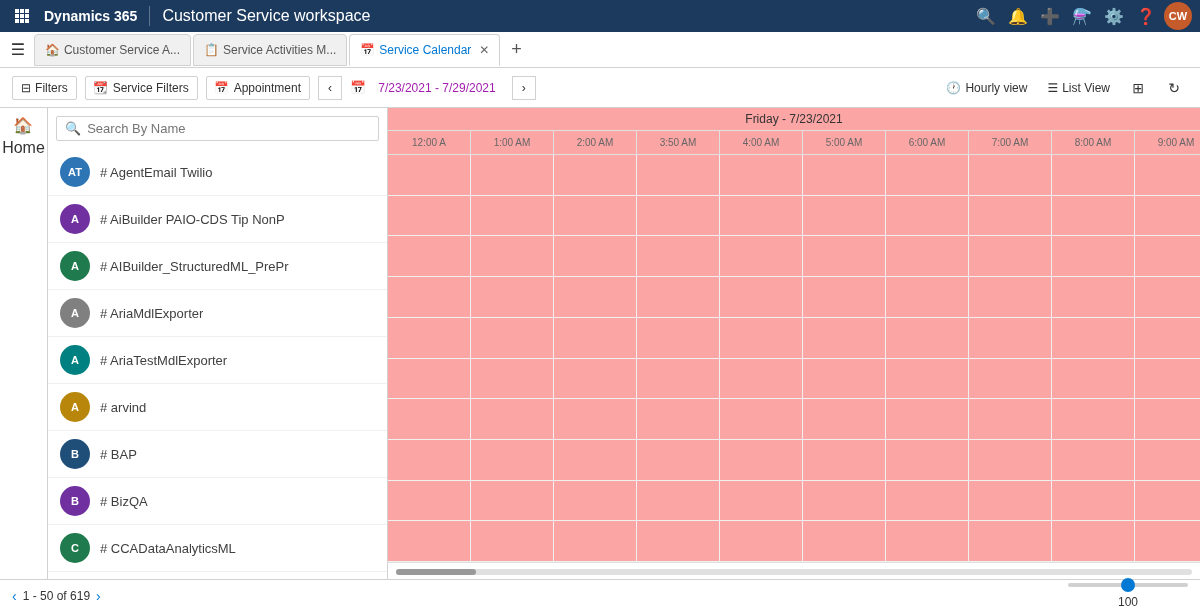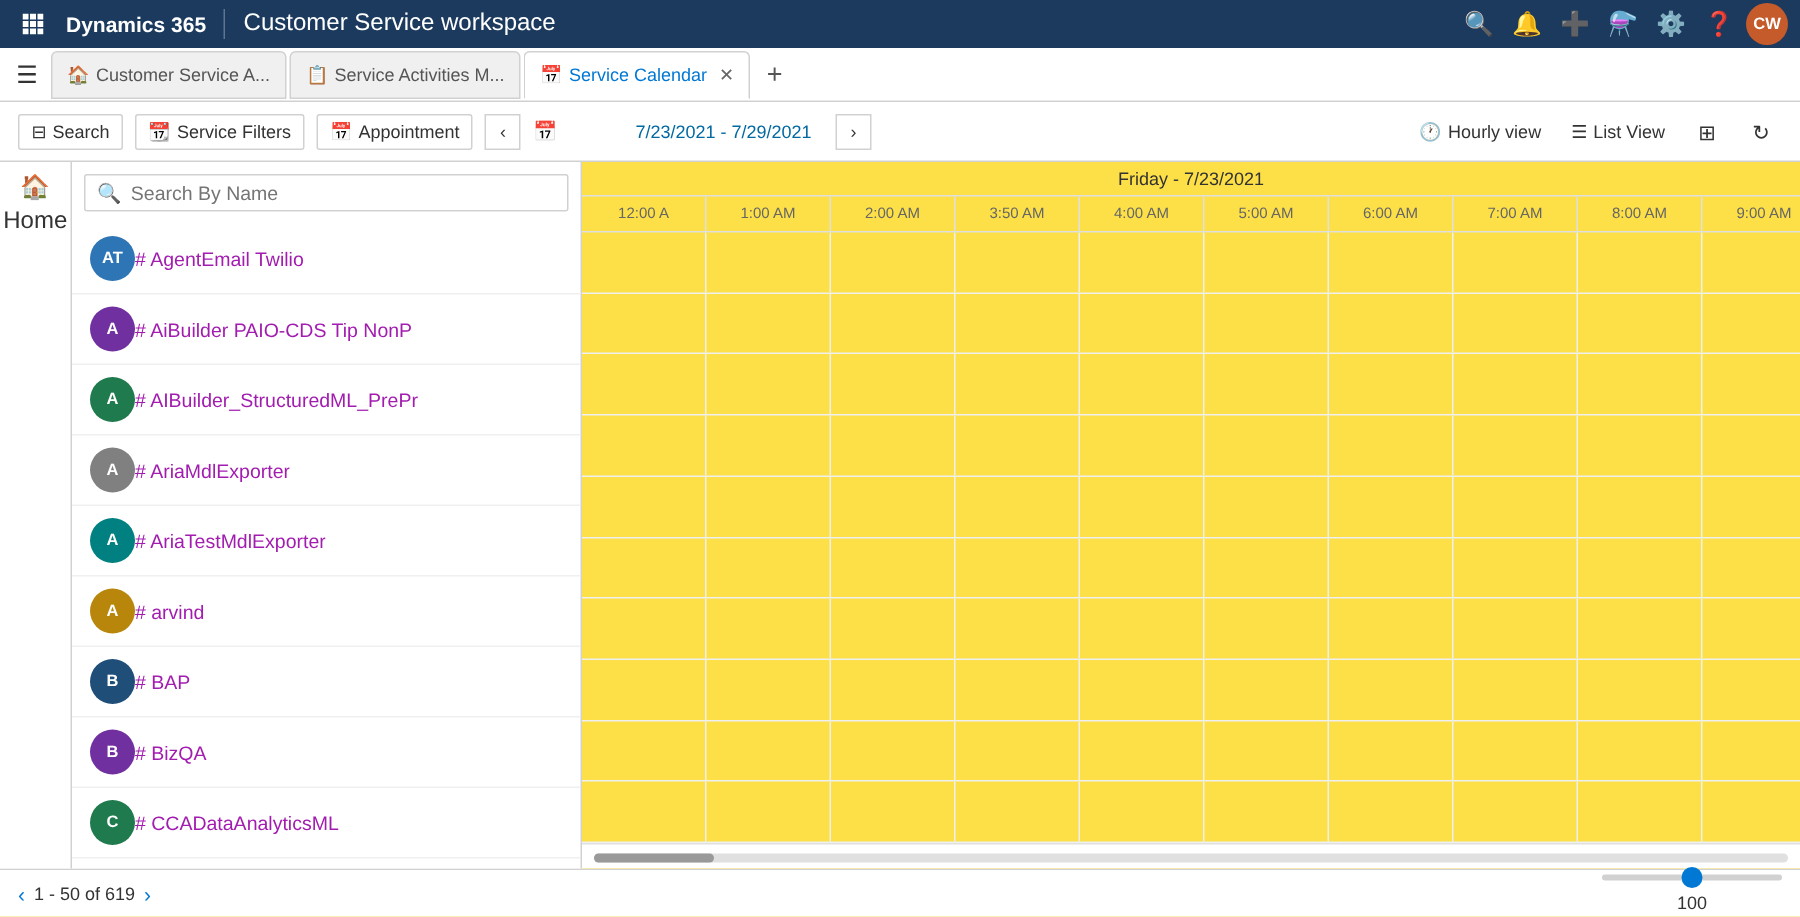--- a/index.html
+++ b/index.html
@@ -43,49 +43,49 @@
       display: flex; align-items: center;
       background: #fff; border-bottom: 1px solid #d1d1d1;
       height: 40px; padding: 0 12px; gap: 8px;
     }
     .toolbar-btn {
       display: flex; align-items: center; gap: 4px;
       padding: 4px 8px; border: 1px solid #d1d1d1; border-radius: 2px;
       cursor: pointer; font-size: 12px; color: #333; background: white;
     }
     .nav-arrow { width: 24px; height: 24px; display: flex; align-items: center; justify-content: center; cursor: pointer; border: 1px solid #d1d1d1; background: white; font-size: 12px; color: #333; }
-    .date-range { font-size: 12px; color: #0369a1; padding: 0 8px; margin-left: 40px; }
+    .date-range { font-size: 12px; color: #a21caf; padding: 0 8px; }
     .toolbar-right { margin-left: auto; display: flex; align-items: center; gap: 8px; }
     .toolbar-right-btn { display: flex; align-items: center; gap: 4px; cursor: pointer; font-size: 12px; color: #333; padding: 4px 6px; }
     .toolbar-icon-btn { width: 28px; height: 28px; display: flex; align-items: center; justify-content: center; cursor: pointer; font-size: 14px; color: #333; }
 
     
     .left-panel { width: 340px; min-width: 340px; background: #fff; border-right: 1px solid #d1d1d1; display: flex; flex-direction: column; overflow: hidden; }
     .search-box {
       margin: 8px; display: flex; align-items: center;
       border: 1px solid #d1d1d1; border-radius: 2px; padding: 4px 8px; gap: 6px; background: white;
     }
     .search-icon-inner { color: #666; font-size: 13px; }
     .search-input { border: none; outline: none; font-size: 13px; color: #333; width: 100%; background: transparent; }
 
     .resource-list { overflow-y: auto; flex: 1; }
     .resource-item {
-      display: flex; align-items: center; 
+      display: flex; align-items: center; gap: 10px;
       padding: 8px 12px; border-bottom: 1px solid #f0f0f0;
       cursor: pointer; min-height: 44px;
     }
     .avatar-circle {
       width: 30px; height: 30px; border-radius: 50%;
       display: flex; align-items: center; justify-content: center;
       font-size: 11px; font-weight: 600; color: white; flex-shrink: 0;
     }
-    .resource-name { font-size: 13px; color: #a21caf; overflow: hidden; text-overflow: ellipsis; white-space: nowrap; }
-
-    
-    .calendar-area { flex: 1; overflow: hidden; display: flex; flex-direction: column; background: #fde047; }
+    .resource-name { font-size: 13px; color: #404040; overflow: hidden; text-overflow: ellipsis; white-space: nowrap; }
+
+    
+    .calendar-area { flex: 1; overflow: hidden; display: flex; flex-direction: column; background: #fca5a5; }
     .cal-header-date { font-size: 12px; color: #333; padding: 4px 12px; border-bottom: 1px solid #e0e0e0; font-weight: 500; text-align: center; }
     .cal-times-row { display: flex; height: 24px; border-bottom: 1px solid #e0e0e0; overflow: hidden; }
     .time-cell { min-width: 83px; border-right: 1px solid #e0e0e0; font-size: 10px; color: #666; display: flex; align-items: center; justify-content: center; flex-shrink: 0; }
     .cal-body { flex: 1; overflow: hidden; position: relative; }
     .cal-grid { display: flex; flex-direction: column; height: 100%; }
     .cal-row { display: flex; height: 44px; border-bottom: 1px solid #f0f0f0; }
     .cal-cell { min-width: 83px; border-right: 1px solid #f0f0f0; flex-shrink: 0; }
 
     
     .scroll-track { height: 6px; background: #e0e0e0; border-radius: 3px; margin: 2px 0; }
@@ -152,21 +152,21 @@
     <span>📅</span>
     <span>Service Calendar</span>
     <span class="tab-close">✕</span>
   </div>
   <div class="tab-add">+</div>
 </div>
 
 <div class="toolbar">
   <div class="toolbar-btn">
     <span>⊟</span>
-    <span>Search</span>
+    <span>Filters</span>
   </div>
   <div class="toolbar-btn">
     <span>📆</span>
     <span>Service Filters</span>
   </div>
   <div class="toolbar-btn">
     <span>📅</span>
     <span>Appointment</span>
   </div>
   <div class="nav-arrow">‹</div>

